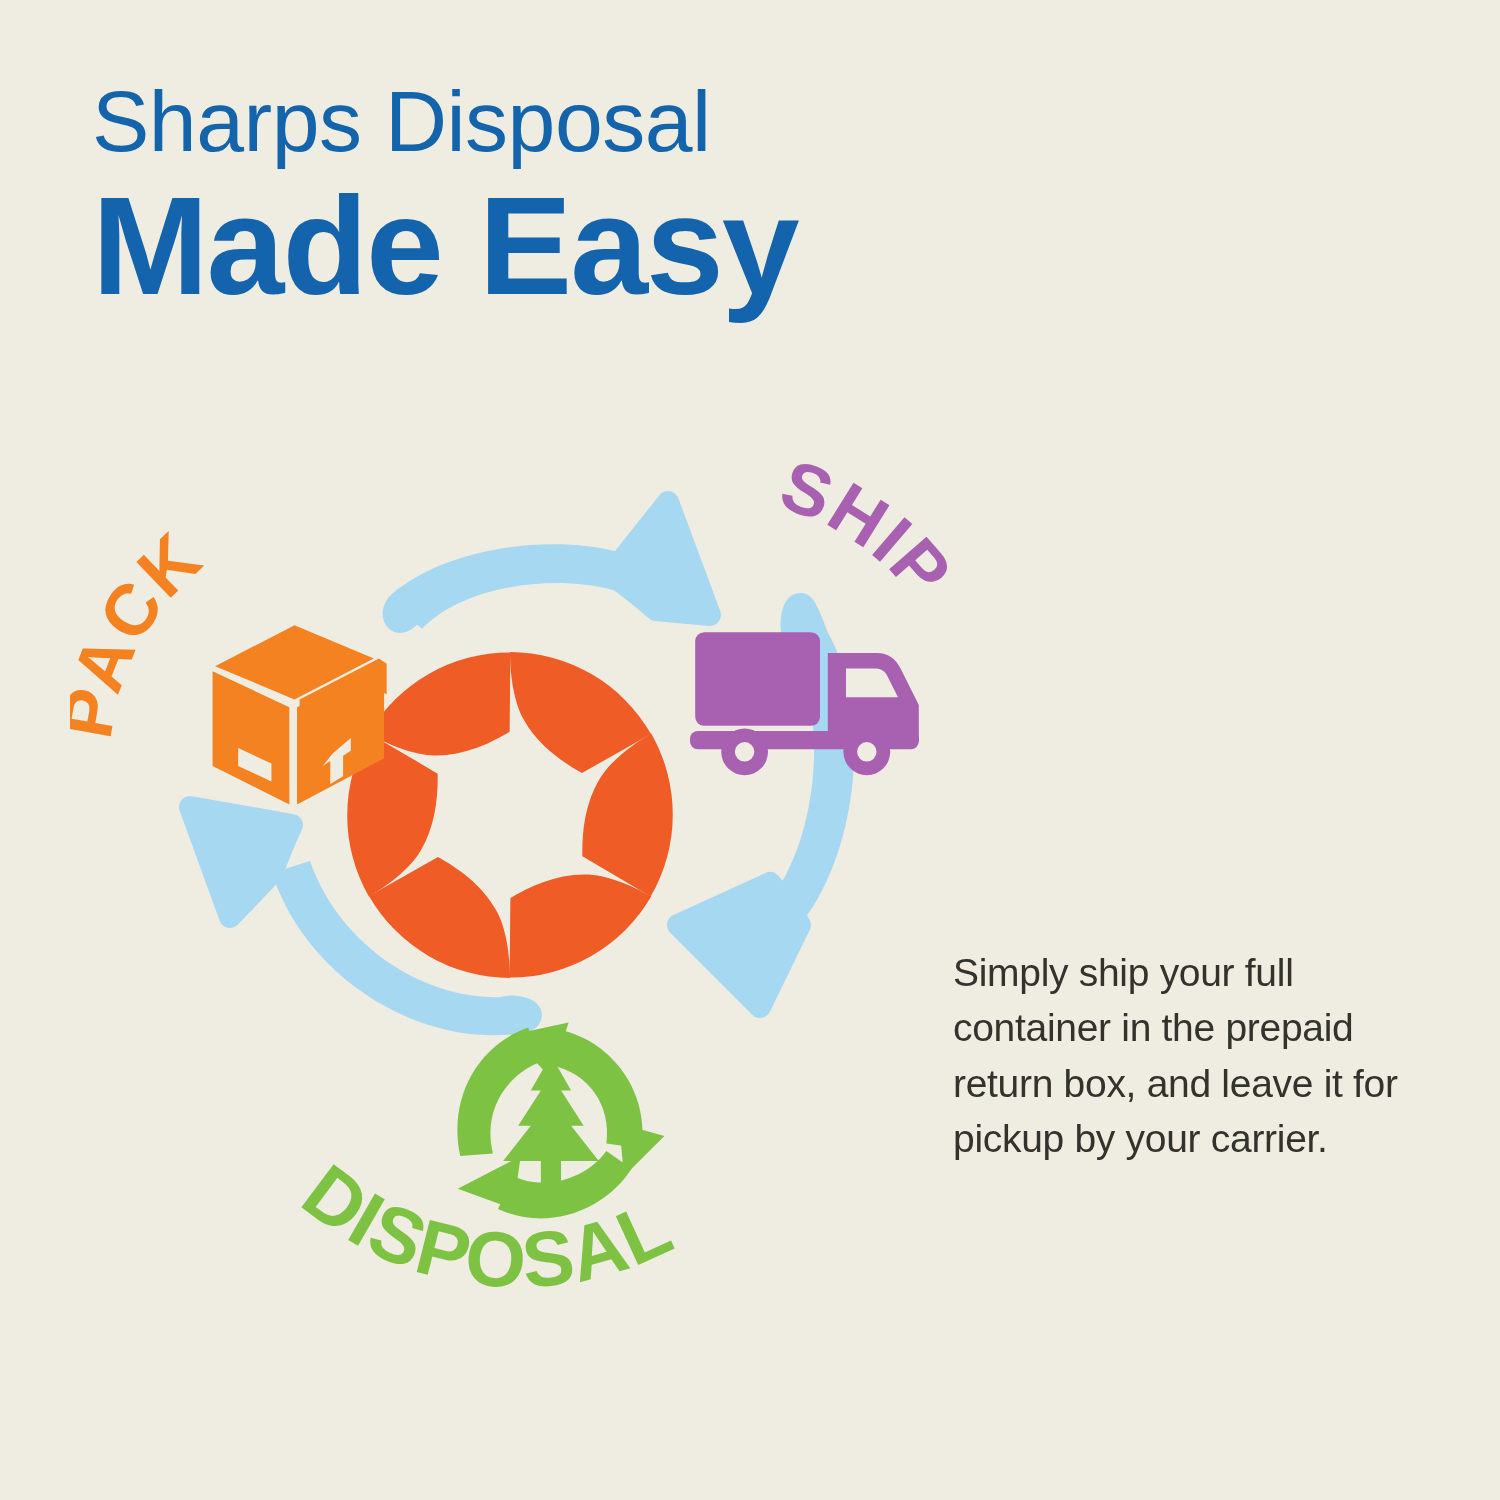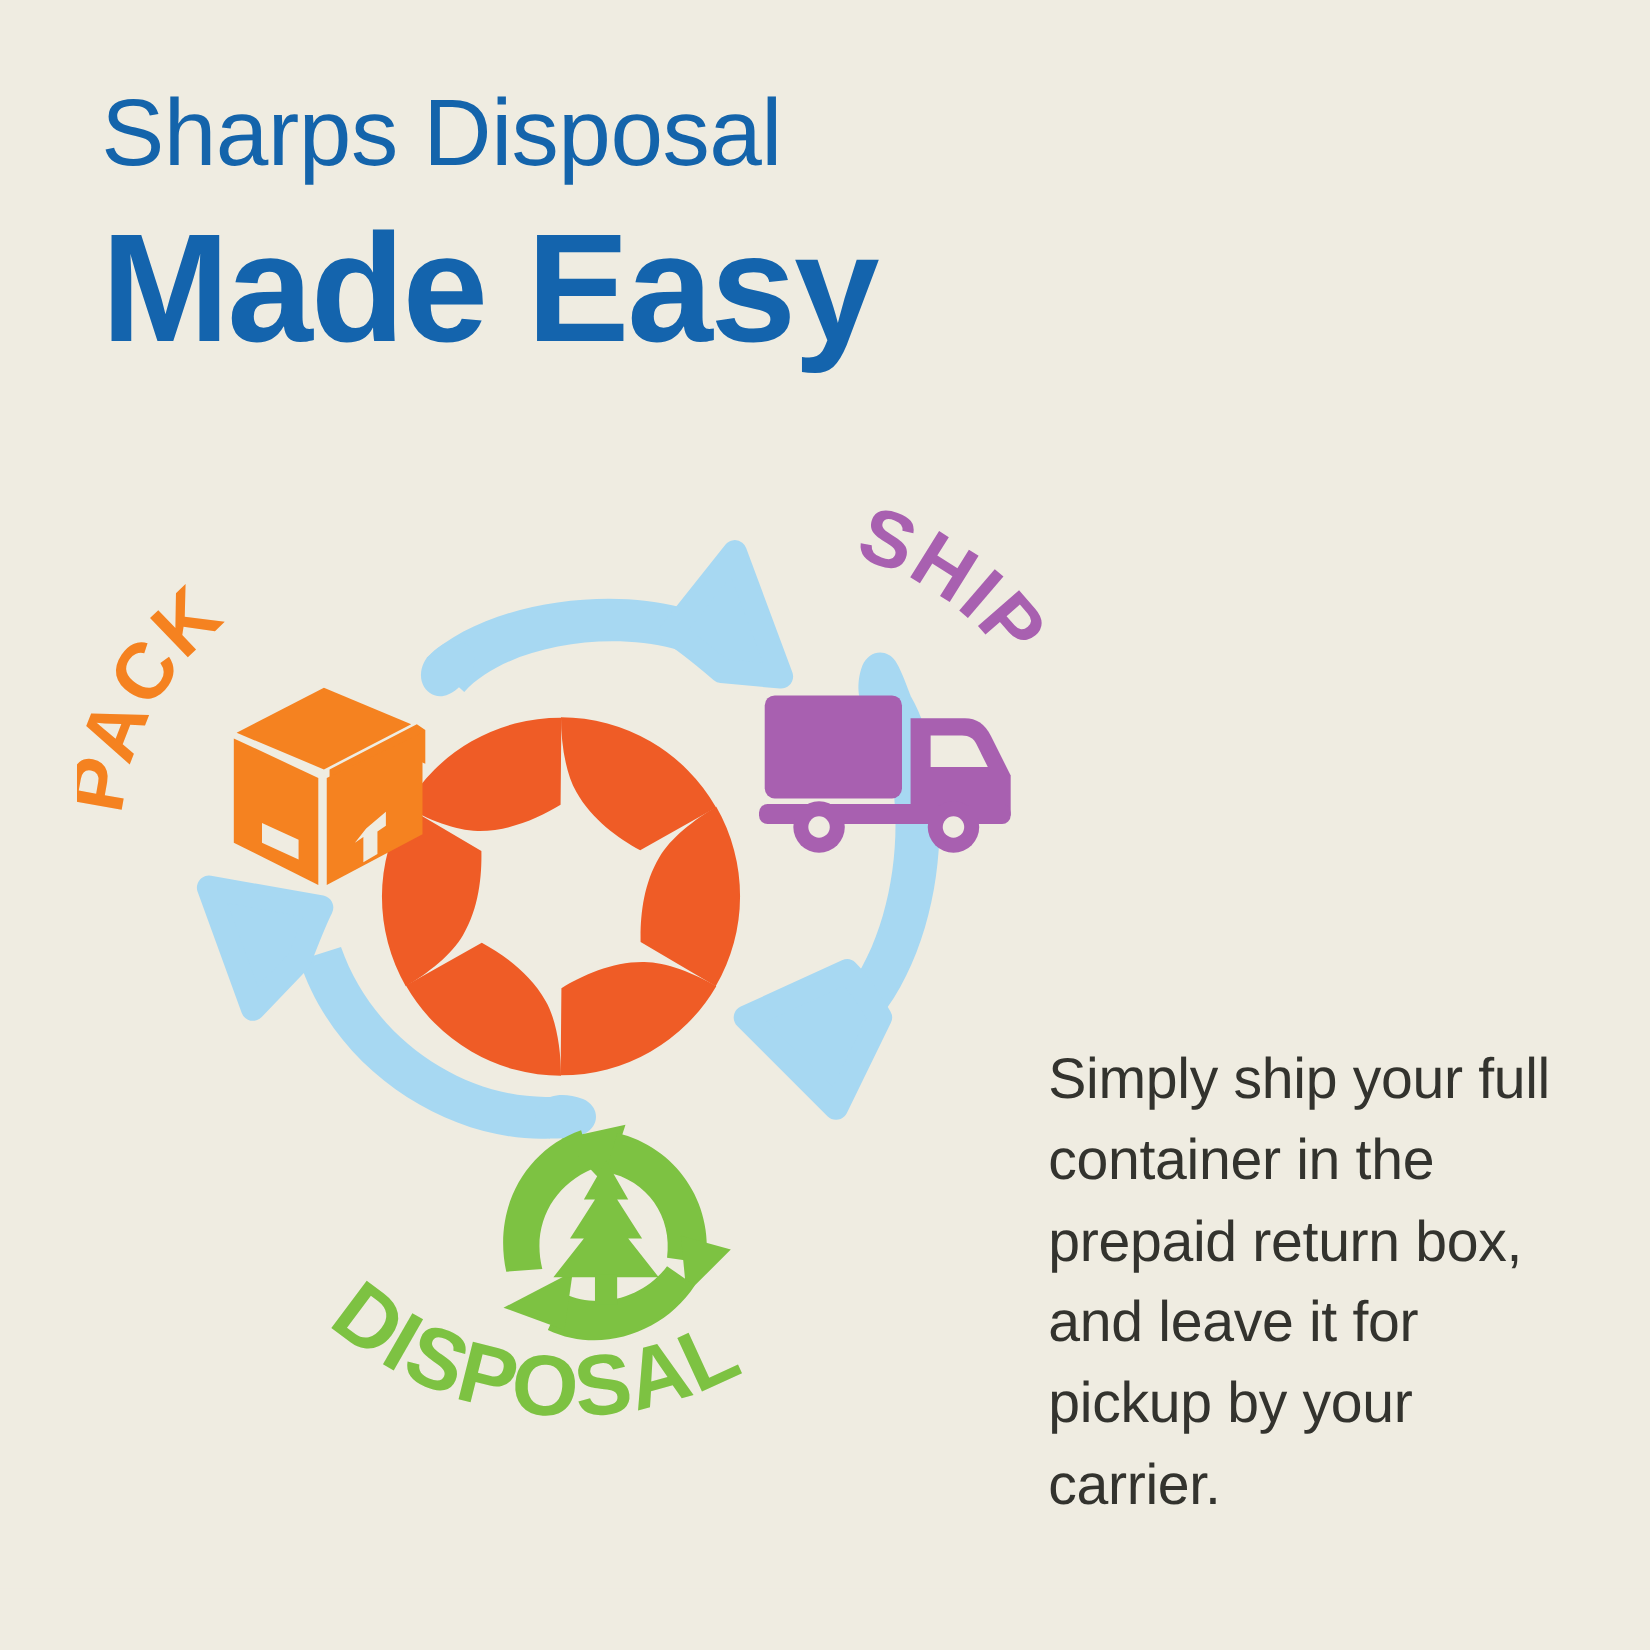--- a/index.html
+++ b/index.html
@@ -32,21 +32,21 @@
     letter-spacing: -0.5px;
     white-space: nowrap;
   }
   #title-line-2 {
     font-family: "Liberation Sans", sans-serif;
     font-size: 140px;
     font-weight: 700;
     line-height: 1.05;
     color: #1464ad;
     letter-spacing: -2px;
-    margin-top: 24px;
+    margin-top: 8px;
     white-space: nowrap;
   }
 
   
   #cycle-stage {
     position: absolute;
     left: 70px;
     top: 455px;
     width: 880px;
     height: 880px;
@@ -59,21 +59,21 @@
     height: 880px;
   }
 
   
   #body-text {
     position: absolute;
     left: 953px;
     top: 945px;
     width: 470px;
     font-family: "Liberation Sans", sans-serif;
-    font-size: 52px;
+    font-size: 39px;
     font-weight: 400;
     line-height: 1.42;
     color: #33332e;
     letter-spacing: -0.3px;
   }
 </style>
 </head>
 <body>
 
 <div id="canvas">

